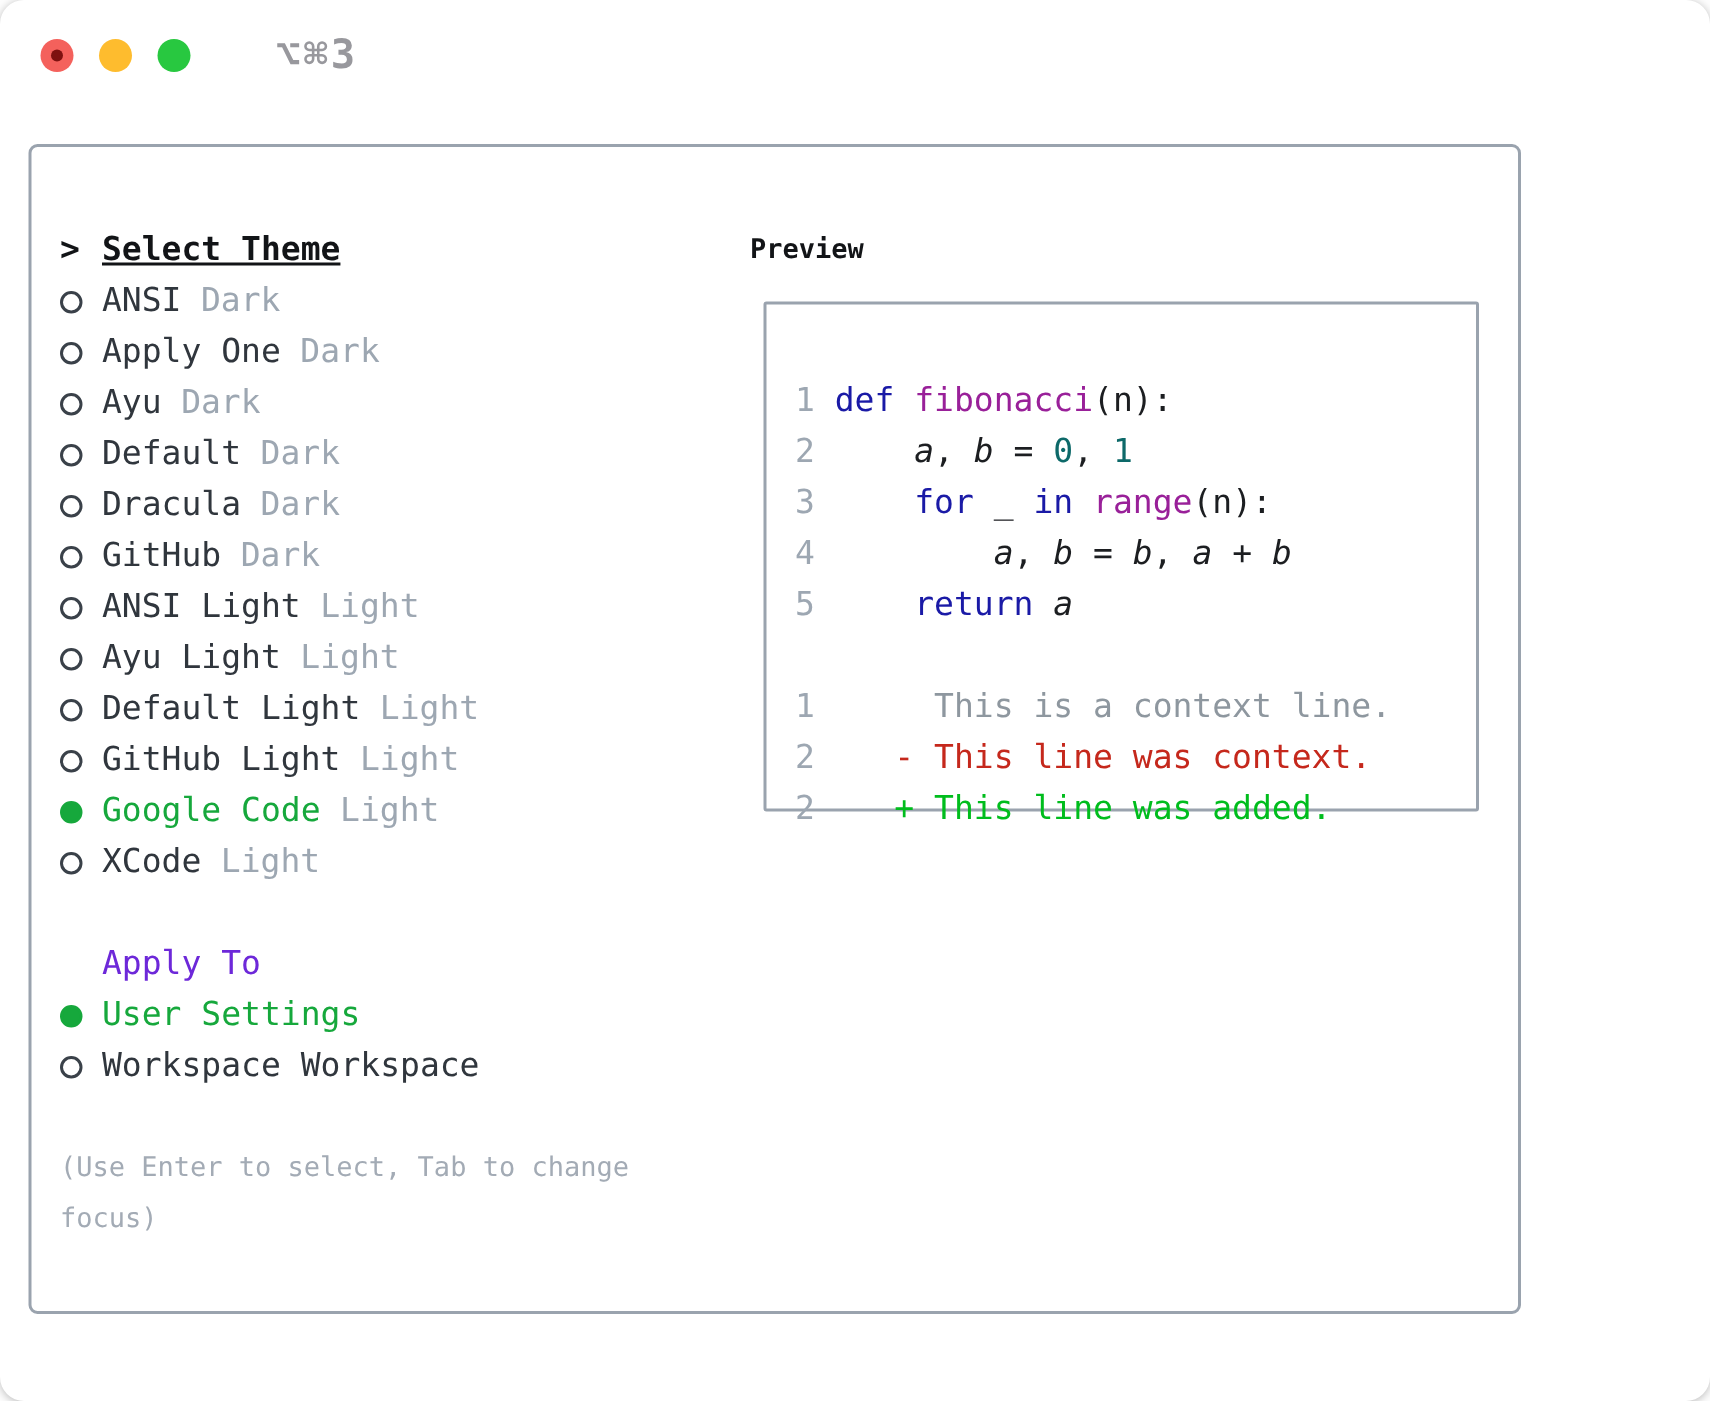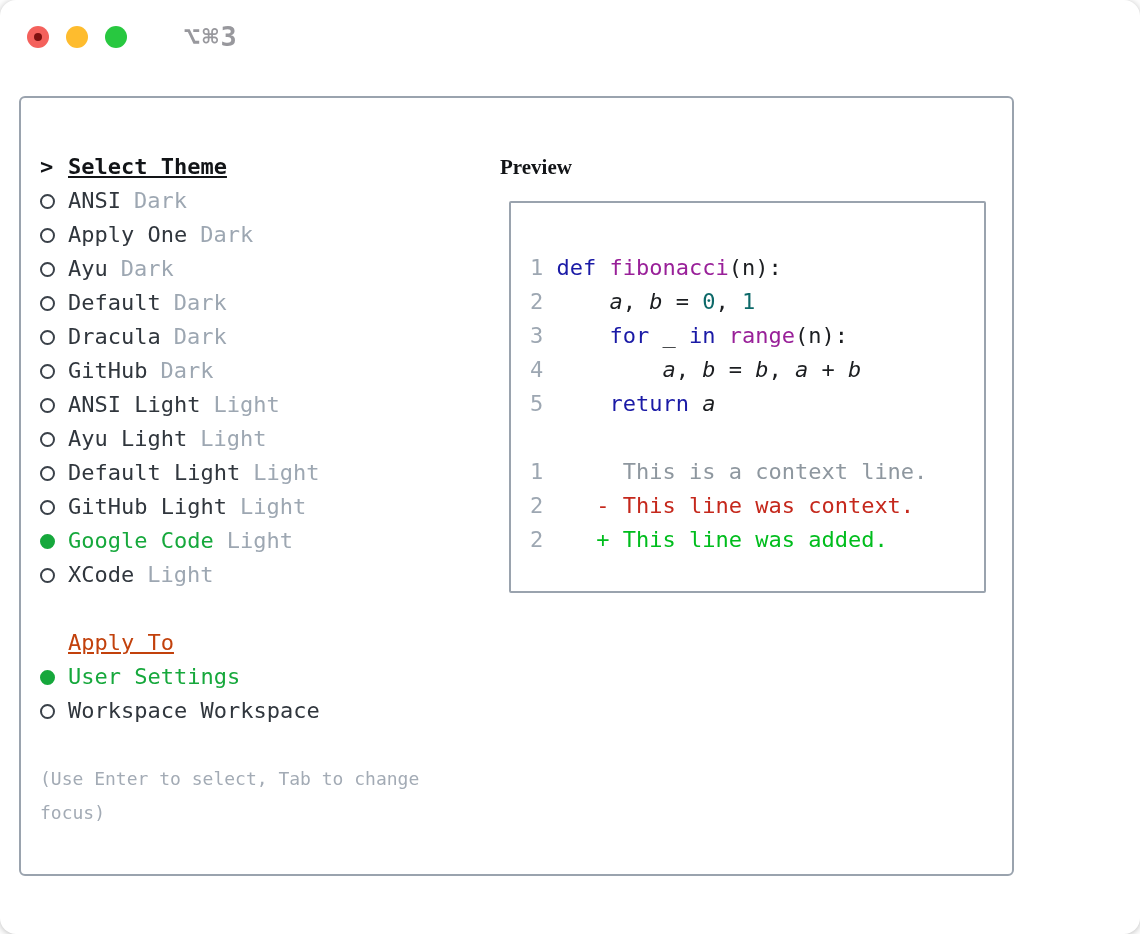--- a/index.html
+++ b/index.html
@@ -24,30 +24,30 @@
     padding:52px 0 0 19px;display:flex;background:#fff;
   }
   .left-col{width:460px;flex:none;font-size:22px;line-height:34px;color:var(--textDark);}
   .right-col{flex:1;font-size:22px;line-height:34px;}
   .spacer{height:34px;}
   
   .row{display:flex;align-items:center;height:34px;white-space:pre;}
   .prefix{width:28px;flex:none;display:flex;align-items:center;}
   .caret-glyph{font-weight:700;color:var(--headingBlack);}
   .header-row .label{font-weight:700;color:var(--headingBlack);text-decoration:underline;}
-  .apply-header .label{color:#c2410c;text-decoration:underline;}
+  .apply-header .label{color:#6d28d9;}
   .bullet{width:15px;height:15px;border-radius:50%;border:2px solid #3a4149;box-sizing:border-box;}
   .option.selected .bullet{background:var(--accentGreen);border-color:var(--accentGreen);}
   .option.selected .label{color:var(--accentGreen);}
   .tag{color:var(--mutedGray);margin-left:13px;}
   .help{margin-top:0;width:432px;color:var(--helpGray);font-size:18px;line-height:34px;}
   
-  .preview-title{font-weight:700;color:var(--headingBlack);height:34px;font-size:21px;font-family:Liberation Serif, serif;}
+  .preview-title{font-weight:700;color:var(--headingBlack);height:34px;font-size:18px;}
   .preview-box{
-    margin-top:17px;margin-left:9px;width:477px;height:392px;
+    margin-top:17px;margin-left:9px;width:477px;height:340px;
     border:2px solid var(--borderGray);border-radius:2px;box-sizing:border-box;
     padding:48px 0 0 19px;background:#fff;
   }
   .cline{height:34px;white-space:pre;font-size:22px;line-height:34px;}
   .ln{color:var(--mutedGray);}
   .tok-pl{color:#1c1e21;}
   .tok-kw{color:var(--keywordBlue);}
   .tok-fn{color:var(--functionPurple);}
   .tok-num{color:var(--numberTeal);}
   .tok-var{color:#1c1e21;font-style:italic;}

